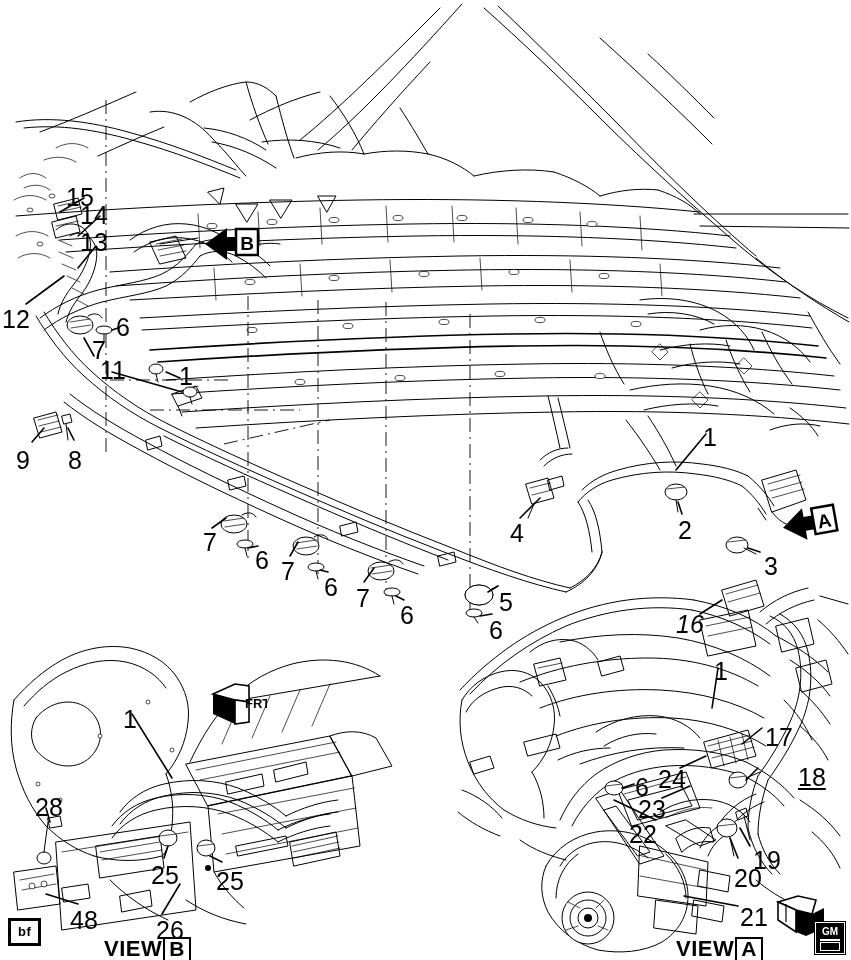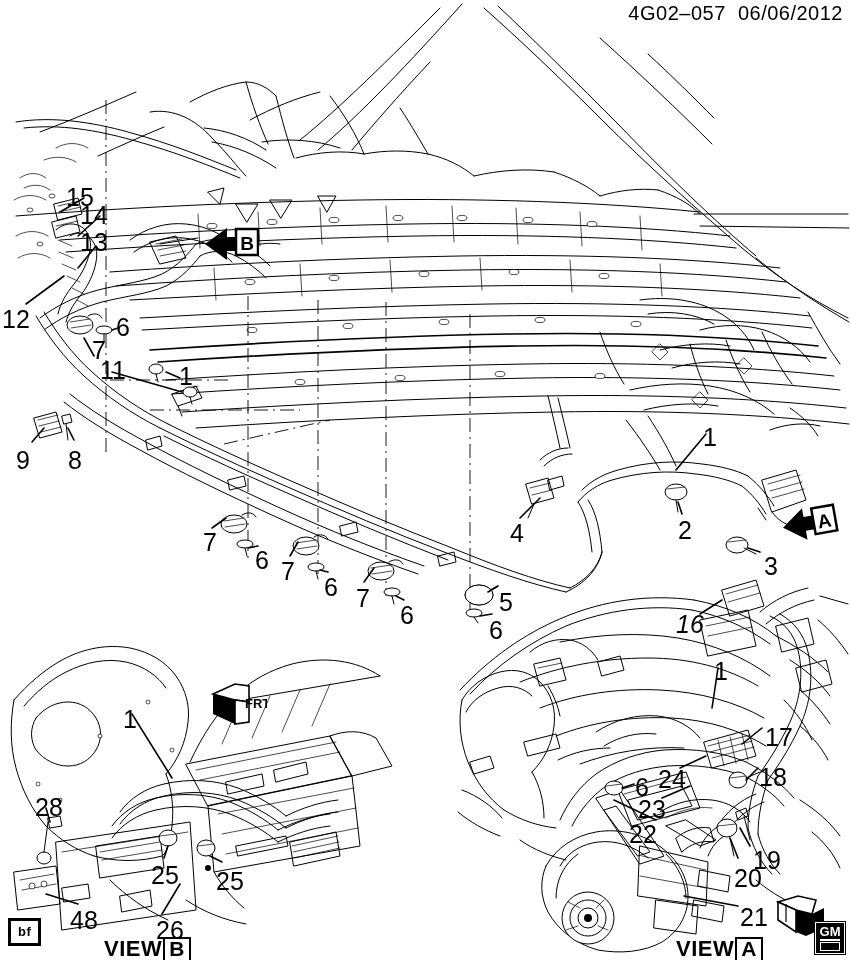--- a/index.html
+++ b/index.html
@@ -73,21 +73,21 @@
   }
   .gmlogo .gm-inner{
     width:100%;height:100%;
     border:1px solid #fff;
     box-sizing:border-box;
     display:flex;flex-direction:column;
     align-items:center;justify-content:center;
     gap:1px;
   }
   .gmlogo .gm-text{
-    color:#fff;font-size:13px;font-weight:bold;line-height:13px;
+    color:#fff;font-size:10px;font-weight:bold;line-height:13px;
     font-family:"Liberation Sans", sans-serif;
   }
   .gmlogo .gm-bar{
     width:20px;height:2px;background:#fff;
   }
   .gmlogo .gm-sub{
     width:20px;height:9px;border:1px solid #fff;
     color:#fff;font-size:6px;line-height:8px;text-align:center;
     font-family:"Liberation Sans", sans-serif;
     overflow:hidden;box-sizing:border-box;
@@ -677,21 +677,20 @@
       <path class="lead" d="M738 906 L684 896"></path>
       <path class="lead" d="M132 714 L172 778"></path>
       <path class="lead" d="M46 808 L50 822"></path>
       <path class="lead" d="M164 858 L168 846"></path>
       <path class="lead" d="M222 862 L210 856"></path>
       <path class="lead" d="M162 914 L180 884"></path>
       <path class="lead" d="M78 904 L46 894"></path>
     </g>
   </svg>
 
-  <div class="hdr" style="right:8px;top:2px;">4G02–057  06/06/2012</div>
 
   <div class="arrowmark" style="left:203px;top:226px;">
     <svg width="56" height="36" viewBox="0 0 56 36" xmlns="http://www.w3.org/2000/svg">
       <polygon points="2,18 24,2 24,11 34,11 34,25 24,25 24,34" fill="#000"></polygon>
       <rect x="33" y="3" width="22" height="26" fill="#fff" stroke="#000" stroke-width="2.5"></rect>
       <text x="44" y="24" font-family="Liberation Sans, sans-serif" font-size="19" font-weight="bold" fill="#000" text-anchor="middle">B</text>
     </svg>
   </div>
 
   <div class="arrowmark" style="left:781px;top:504px;transform:rotate(-10deg);">
@@ -754,21 +753,21 @@
       <div class="cal" style="left: 400px; top: 603px;">6</div>
       <div class="cal" style="left: 499px; top: 590px;">5</div>
       <div class="cal" style="left: 489px; top: 618px;">6</div>
       <div class="cal" style="left: 510px; top: 521px;">4</div>
       <div class="cal" style="left: 703px; top: 425px;">1</div>
       <div class="cal" style="left: 678px; top: 518px;">2</div>
       <div class="cal" style="left: 764px; top: 554px;">3</div>
       <div class="cal" style="left: 676px; top: 612px; font-style: italic;">16</div>
       <div class="cal" style="left: 714px; top: 659px;">1</div>
       <div class="cal" style="left: 765px; top: 725px;">17</div>
-      <div class="cal" style="left: 759px; top: 765px;">18</div>
+      <div class="cal" style="left: 798px; top: 765px; text-decoration: underline;">18</div>
       <div class="cal" style="left: 658px; top: 767px;">24</div>
       <div class="cal" style="left: 635px; top: 775px;">6</div>
       <div class="cal" style="left: 638px; top: 797px;">23</div>
       <div class="cal" style="left: 629px; top: 822px;">22</div>
       <div class="cal" style="left: 753px; top: 848px;">19</div>
       <div class="cal" style="left: 734px; top: 866px;">20</div>
       <div class="cal" style="left: 740px; top: 905px;">21</div>
       <div class="cal" style="left: 123px; top: 707px;">1</div>
       <div class="cal" style="left: 35px; top: 795px;">28</div>
       <div class="cal" style="left: 151px; top: 863px;">25</div>

